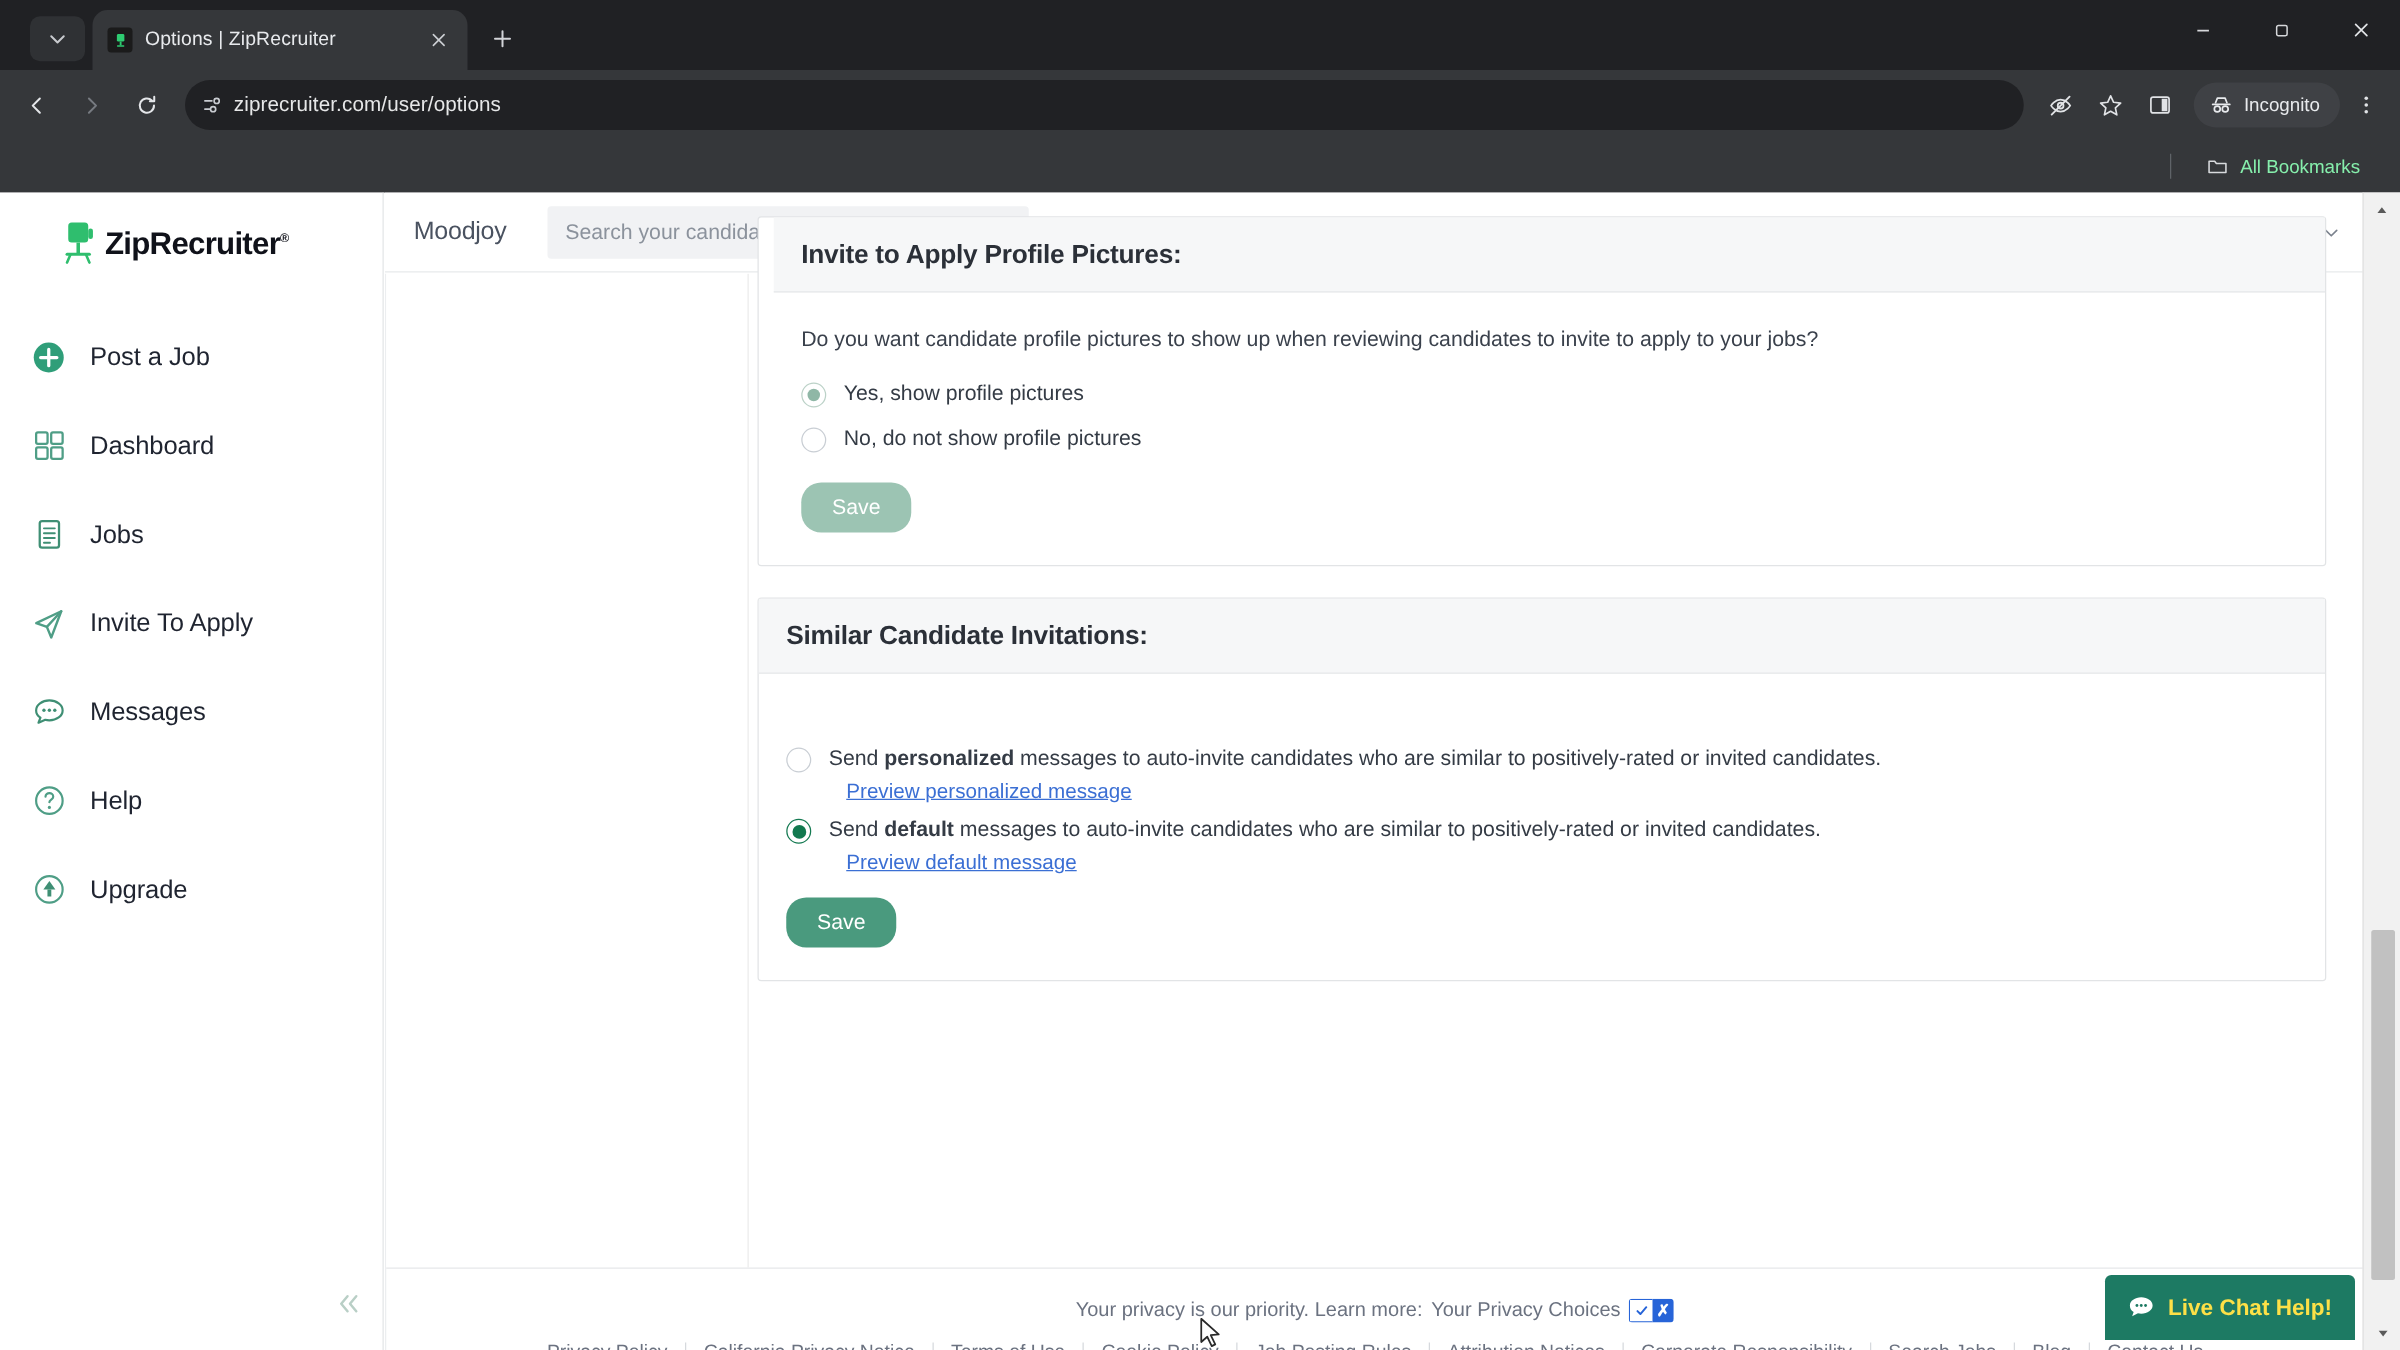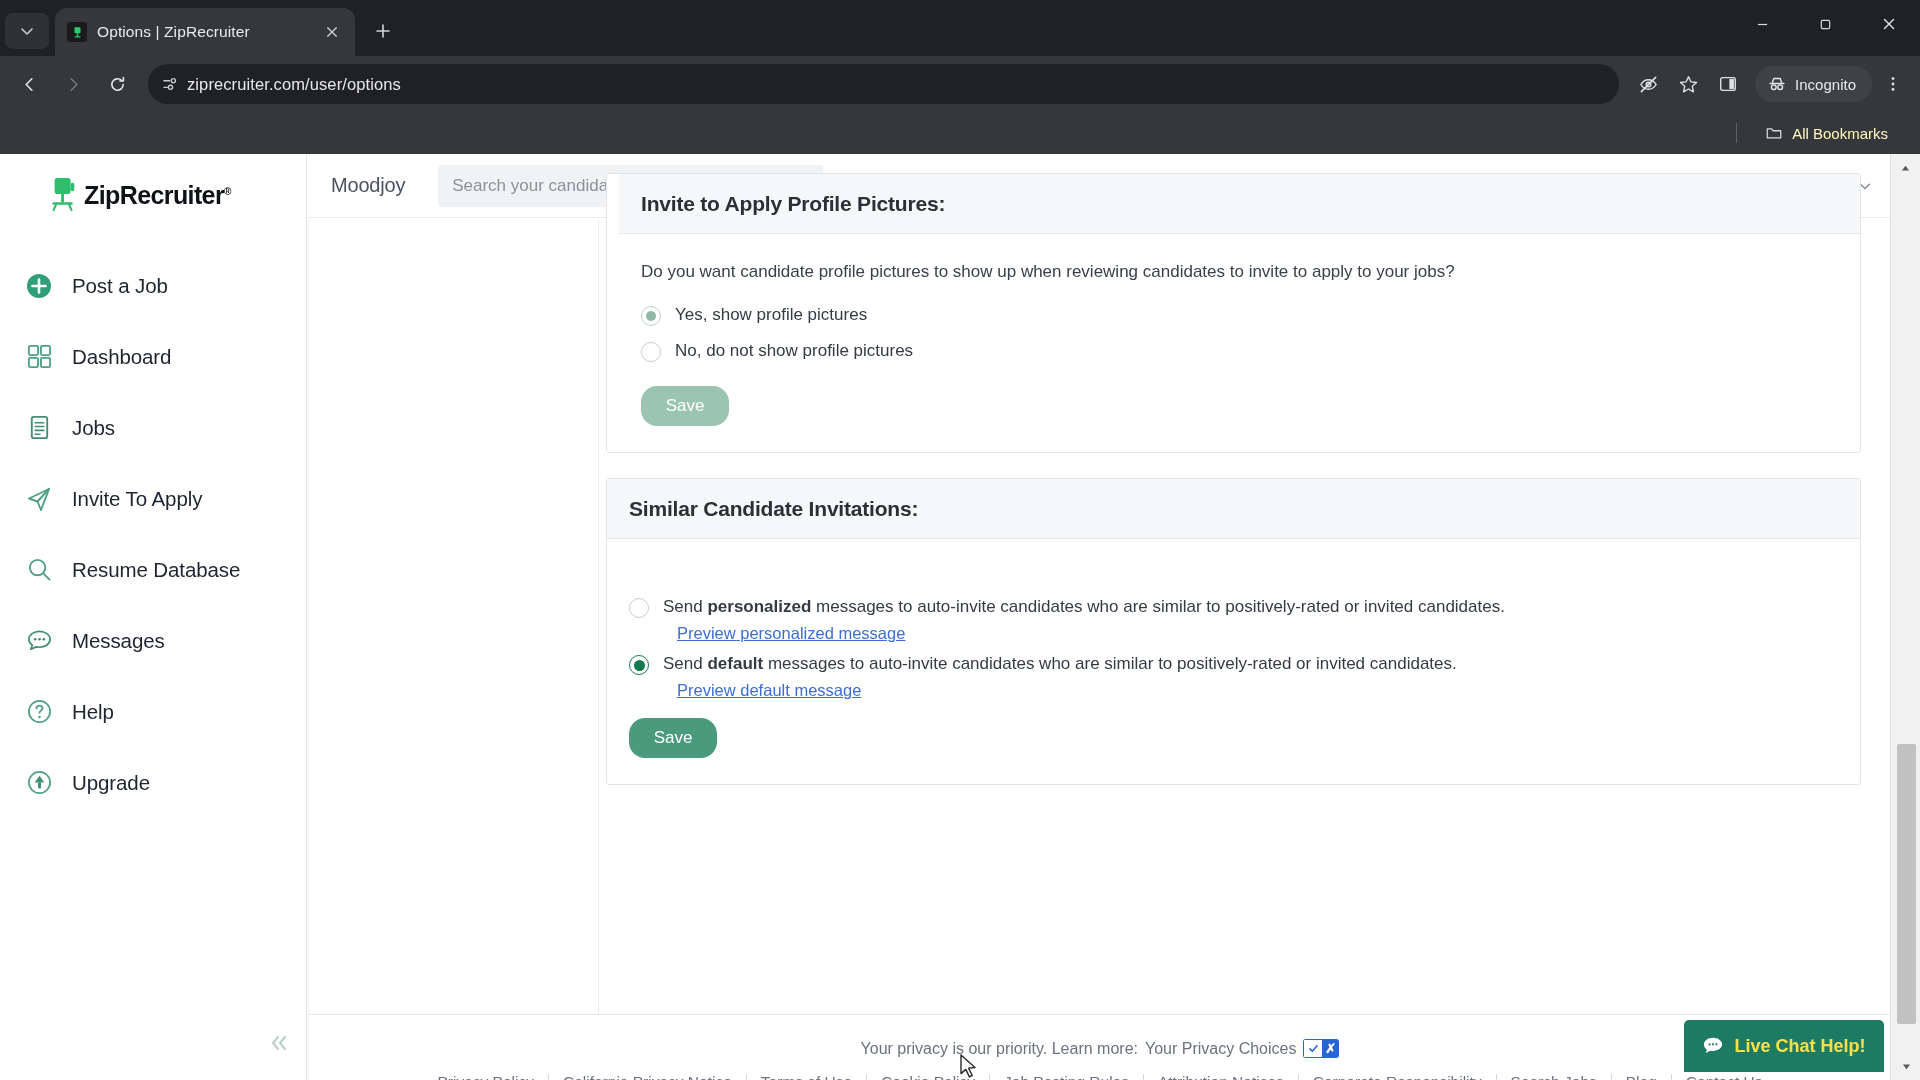--- a/index.html
+++ b/index.html
@@ -8,21 +8,21 @@
     font-family: "Liberation Sans", sans-serif;
     background: #ffffff;
     -webkit-font-smoothing: antialiased;
   }
 
   
   .browser { width: 1920px; height: 1080px; position: relative; background: #202124; }
 
   .tabstrip {
     height: 56px; background: #202124; display: flex; align-items: flex-end;
-    padding-left: 5px; position: relative;
+    padding-left: 24px; position: relative;
   }
   .tab-list-btn {
     width: 44px; height: 36px; margin-bottom: 7px; border-radius: 8px;
     background: #2f3134; display: flex; align-items: center; justify-content: center;
     margin-right: 6px;
   }
   .tab-list-btn svg { width: 16px; height: 16px; }
   .tab {
     height: 48px; width: 300px; background: #35373a; border-radius: 12px 12px 0 0;
     display: flex; align-items: center; padding: 0 12px; gap: 10px; position: relative;
@@ -52,21 +52,21 @@
   .incognito-pill {
     height: 36px; border-radius: 18px; background: #3f4145; display: flex; align-items: center;
     gap: 8px; padding: 0 16px 0 12px; margin-left: 6px;
   }
   .incognito-pill span { color: #e8eaed; font-size: 15px; }
 
   .bookmarks-bar { height: 42px; background: #35373a; display: flex; align-items: center;
     justify-content: flex-end; padding-right: 24px; gap: 10px; }
   .bm-divider { width: 1px; height: 20px; background: #5f6368; margin-right: 10px; }
   .bm-item { display: flex; align-items: center; gap: 9px; padding: 5px 8px; border-radius: 6px; }
-  .bm-item span { color: #fef9c3; font-size: 15px; }
+  .bm-item span { color: #86efac; font-size: 15px; }
 
   
   .page { position: absolute; left: 0; top: 154px; width: 1920px; height: 926px; background: #fff; overflow: hidden; }
 
   
   .sidebar { position: absolute; left: 0; top: 0; width: 307px; height: 926px;
     background: #fff; border-right: 1px solid #e4e6e8; }
   .logo-wrap { display: flex; align-items: center; gap: 4px; padding: 22px 0 0 48px; }
   .logo-text { font-size: 25px; font-weight: 700; color: #10121a; letter-spacing: -.6px; }
   .logo-reg { font-size: 10px; vertical-align: super; color: #10121a; }
@@ -327,29 +327,20 @@
         <div class="nav-item">
           <span class="nav-icon">
             <svg viewBox="0 0 28 28" width="28" height="28">
               <path d="M24 4L4 13.5l8.5 3L16 25z" stroke="#4f9e86" stroke-width="1.9" fill="none" stroke-linejoin="round"></path>
               <path d="M12.5 16.5L24 4" stroke="#4f9e86" stroke-width="1.9" stroke-linecap="round"></path>
             </svg>
           </span>
           <span class="nav-label">Invite To Apply</span>
         </div>
 
-        <div class="nav-item">
-          <span class="nav-icon">
-            <svg viewBox="0 0 28 28" width="27" height="27">
-              <circle cx="12" cy="12" r="8" stroke="#4f9e86" stroke-width="1.9" fill="none"></circle>
-              <path d="M18 18l6.5 6.5" stroke="#4f9e86" stroke-width="1.9" stroke-linecap="round"></path>
-            </svg>
-          </span>
-          <span class="nav-label">Resume Database</span>
-        </div>
 
         <div class="nav-item">
           <span class="nav-icon">
             <svg viewBox="0 0 28 28" width="27" height="27">
               <path d="M14 4.5c6 0 11 3.7 11 8.3S20 21 14 21c-1.2 0-2.4-.1-3.4-.4L5 23l1.6-4.2C4 17.2 3 15.2 3 12.8c0-4.6 5-8.3 11-8.3z" stroke="#3f8f74" stroke-width="1.8" fill="none" stroke-linejoin="round"></path>
               <circle cx="9.5" cy="12.7" r="1.4" fill="#3f8f74"></circle>
               <circle cx="14" cy="12.7" r="1.4" fill="#3f8f74"></circle>
               <circle cx="18.5" cy="12.7" r="1.4" fill="#3f8f74"></circle>
             </svg>
           </span>

